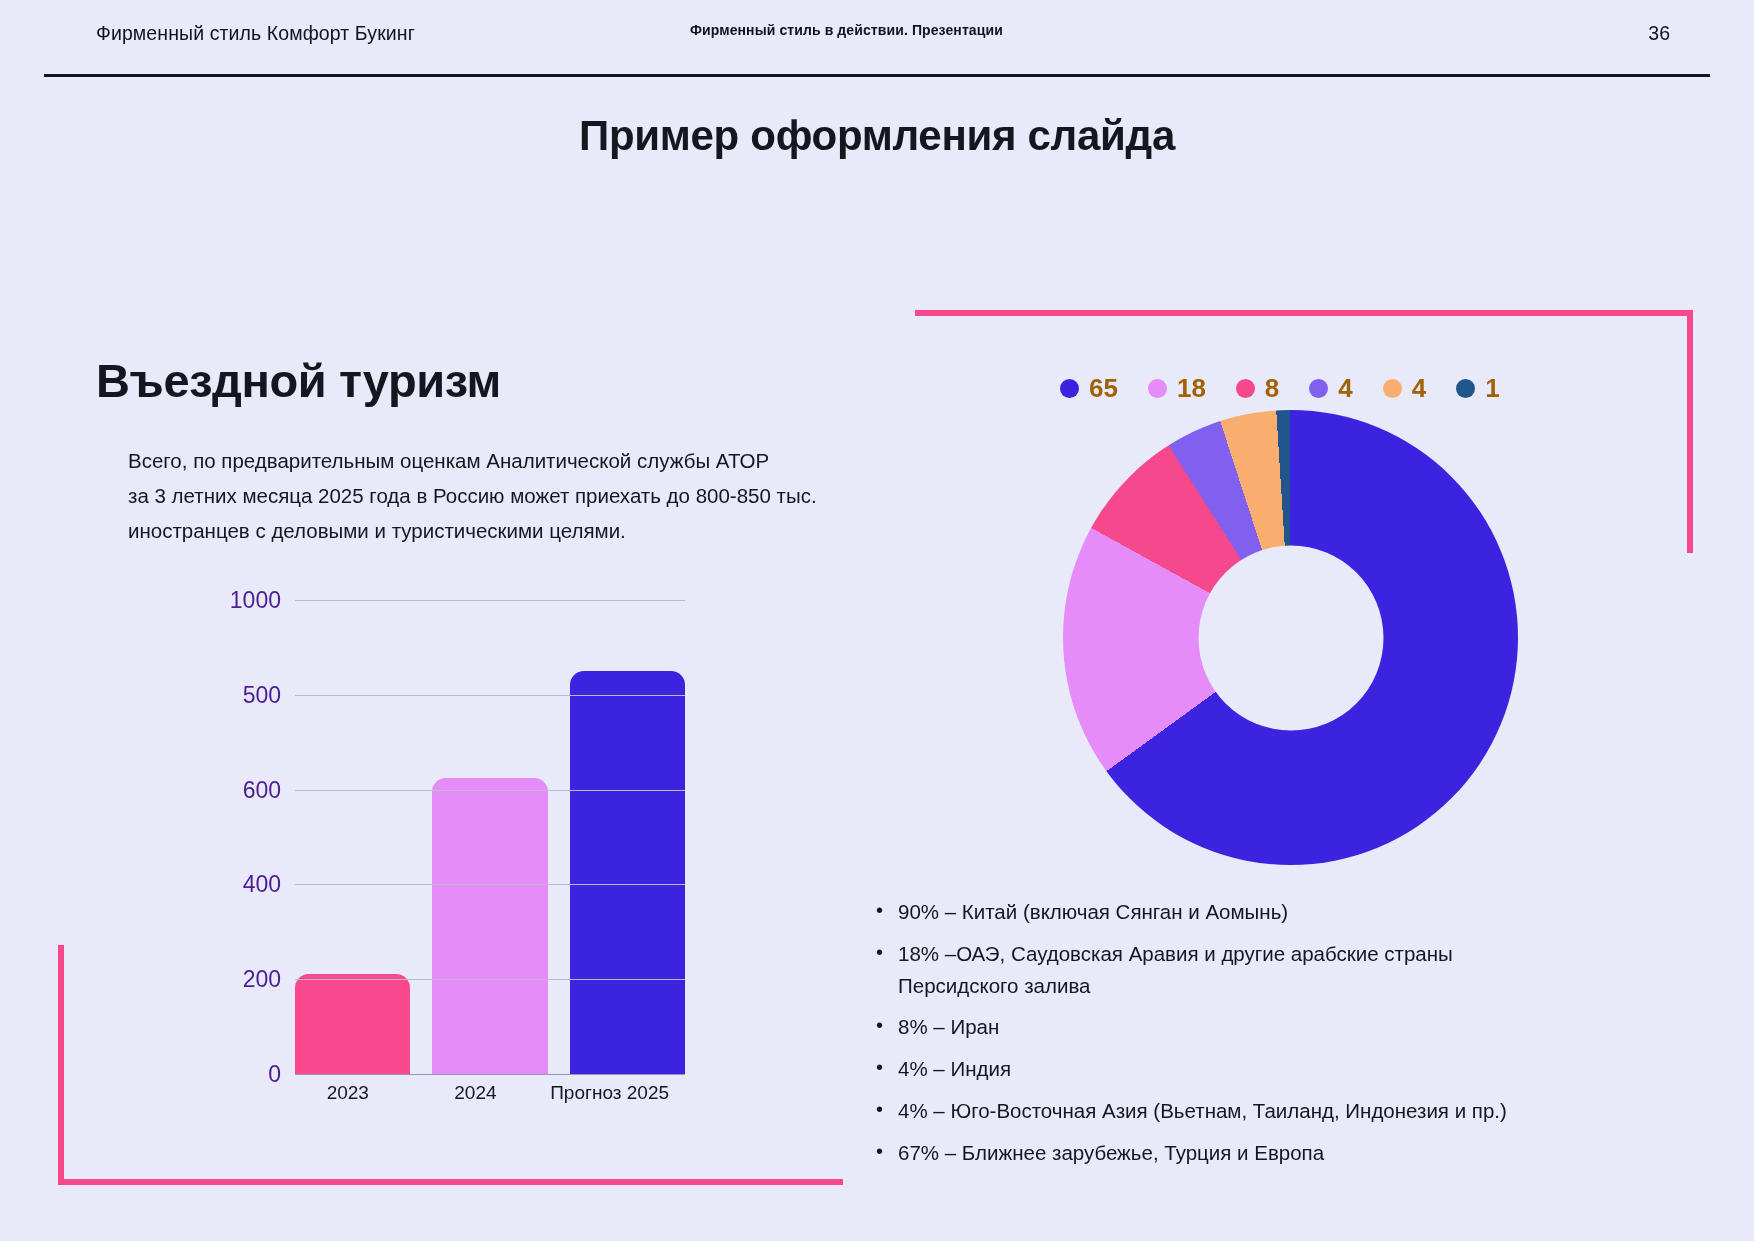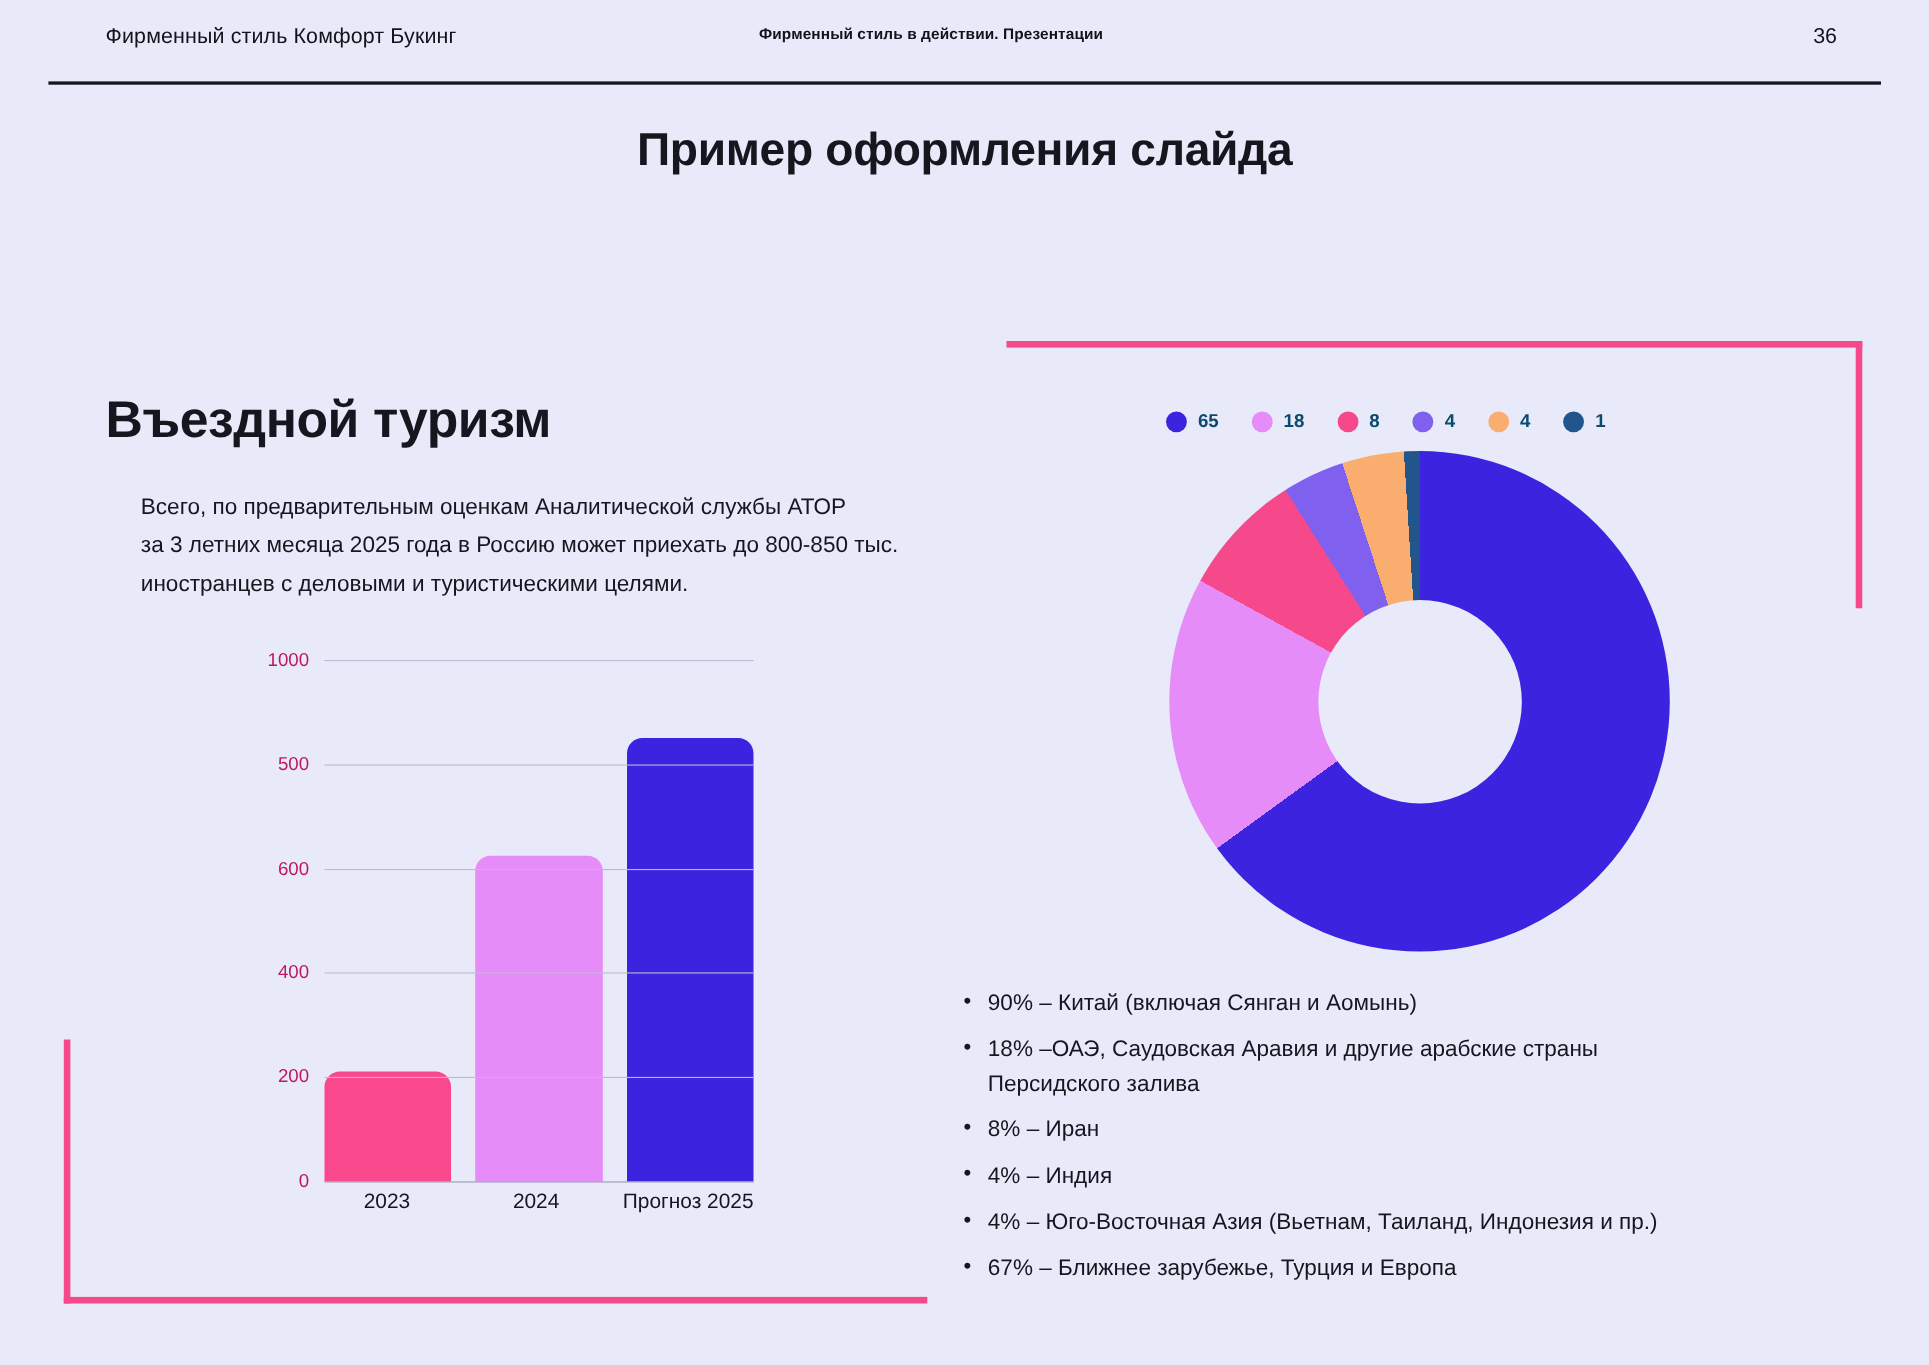--- a/index.html
+++ b/index.html
@@ -68,44 +68,44 @@
     position:absolute; left:225px; top:600px; width:460px; height:520px;
   }
   .bc-plot {
     position:absolute; left:70px; top:0; right:0; bottom:46px;
   }
   .gridline {
     position:absolute; left:0; width:100%; height:1px; background:#b9bcd0;
   }
   .ytick {
     position:absolute; right:calc(100% + 14px); transform:translateY(-50%);
-    font-size:17px; color:#be185d; white-space:nowrap;margin-left:47px;
+    font-size:23px; color:#4c1d95; white-space:nowrap;margin-left:47px;
   }
   .bars {
     position:absolute; left:0; right:0; bottom:0; top:0;
     display:flex; align-items:flex-end; gap:22px;
   }
   .bar-wrap { flex:1; display:flex; flex-direction:column; justify-content:flex-end; height:100%; }
   .bar { width:100%; border-radius:14px 14px 0 0; }
   .xlabels {
-    position:absolute; left:70px; right:0; bottom:8px; height:30px;
+    position:absolute; left:70px; right:16px; bottom:8px; height:30px;
     display:flex; gap:22px;
   }
   .xlabel {
     flex:1; text-align:center; font-size:19px; color:#15161e; white-space:nowrap;
   }
 
   
   .donut-legend {
     position:absolute; left:1060px; top:373px;
     display:flex; align-items:center; gap:30px;
   }
   .leg-item { display:flex; align-items:center; gap:10px; }
   .leg-dot { width:19px; height:19px; border-radius:50%; }
-  .leg-val { font-size:17px; font-weight:bold; color:#0c4a6e; }
+  .leg-val { font-size:26px; font-weight:bold; color:#a16207; }
 
   .donut {
     position:absolute; left:1063px; top:410px; width:455px; height:455px;
     border-radius:50%;
   }
   .donut-hole {
     position:absolute; left:50%; top:50%; transform:translate(-50%,-50%);
     width:185px; height:185px; border-radius:50%; background:#e8eaf9;
   }
 

